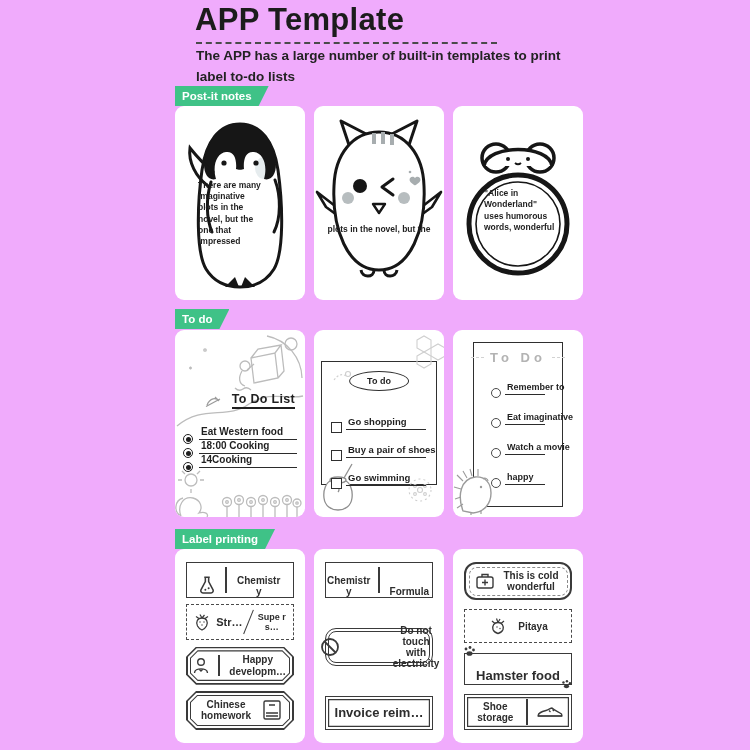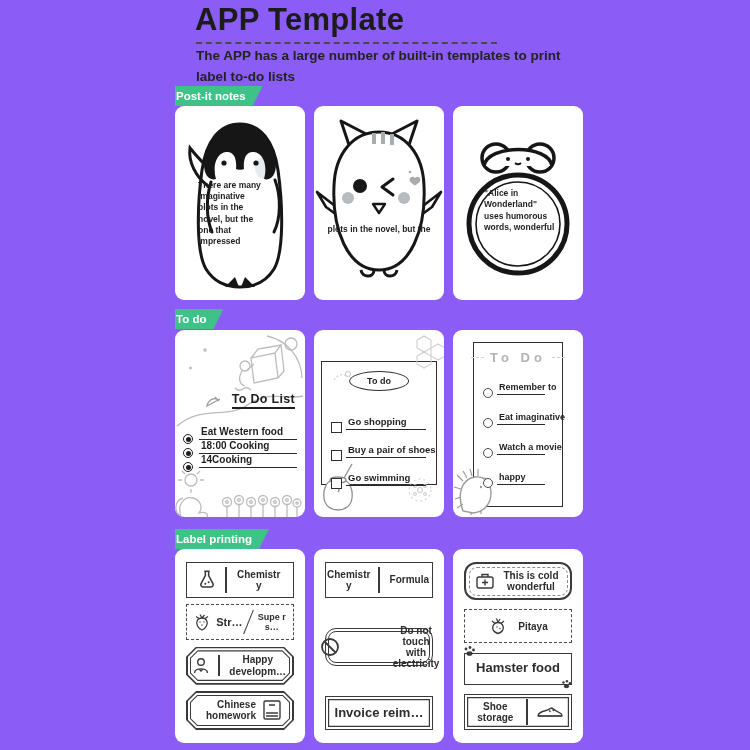--- a/index.html
+++ b/index.html
@@ -1,27 +1,27 @@
 <!DOCTYPE html>
 <html><head>
 <meta charset="utf-8">
 <style>
   html,body{margin:0;padding:0;}
-  .stage{position:relative;width:750px;height:750px;background:#8b5cf6;overflow:hidden;
+  .stage{position:relative;width:750px;height:750px;background:#f0abfc;overflow:hidden;
          font-family:"Liberation Sans", sans-serif;color:#1f1f1f;text-decoration:underline;}
 
   
   .title{position:absolute;left:195px;top:2px;font-size:31px;font-weight:800;letter-spacing:.3px;color:#1c1c1c;}
   .dashline{position:absolute;left:196px;top:42px;width:301px;border-top:2.5px dashed #4a4a4a;}
   .sub{position:absolute;left:196px;font-size:13.5px;font-weight:700;color:#232323;}
   .sub.l1{top:48px;} .sub.l2{top:69px;}
 
   
   .tag{position:absolute;left:175px;height:18px;line-height:18px;background:#3fc287;color:#fff;
-       font-size:11.5px;font-weight:700;padding:1px 17px 1px 1px;
+       font-size:11.5px;font-weight:700;padding:1px 17px 1px 7px;
        clip-path:polygon(0 0,100% 0,calc(100% - 10px) 100%,0 100%);}
   .tag.t1{top:86px;} .tag.t2{top:309px;} .tag.t3{top:529px;}
 
   
   .row{position:absolute;left:175px;display:flex;gap:9px;}
   .row1{top:106px;height:194px;}
   .row2{top:330px;height:187px;}
   .row3{top:549px;height:194px;}
   .card{position:relative;width:130px;background:#fff;border-radius:9px;overflow:hidden;}
   .row1 .card,.row2 .card,.row3 .card{height:100%;}
@@ -47,46 +47,46 @@
   .oval{position:absolute;z-index:3;top:41px;left:50%;transform:translateX(-50%);
         border:1.5px solid #2f2f2f;border-radius:50%;padding:4px 17px;font-size:9px;font-weight:800;background:#fff;}
   .c2-items{position:absolute;z-index:3;left:0;right:0;top:86px;}
   .c2 .titem{margin:0 18px 14px 32px;font-size:9.5px;}
   .chk{position:absolute;left:-15px;bottom:-4px;width:9px;height:9px;border:1.5px solid #2f2f2f;background:#fff;}
 
   .box3{position:absolute;left:20px;right:20px;top:12px;height:163px;border:1.5px solid #2f2f2f;z-index:1;}
   .ghost-title{position:absolute;z-index:3;top:20px;left:0;right:0;display:flex;align-items:center;justify-content:center;gap:6px;
                font-size:13px;font-weight:800;letter-spacing:4px;color:#b3b3b3;}
   .deco-dash{width:13px;border-top:1.5px dashed #d2d2d2;}
-  .c3-items{position:absolute;z-index:3;left:0;right:12px;top:52px;}
+  .c3-items{position:absolute;z-index:3;left:0;right:12px;top:52px;padding-left:8px;}
   .c3 .titem{margin:0 26px 17px 44px;font-size:9px;}
   .obul{position:absolute;left:-14px;bottom:-4px;width:8px;height:8px;border:1.5px solid #4a4a4a;border-radius:50%;background:#fff;}
 
   
   .lab-card{display:flex;flex-direction:column;justify-content:space-between;padding:13px 11px;box-sizing:border-box;}
   .lab{position:relative;display:flex;align-items:center;justify-content:center;gap:4px;
        font-size:10px;font-weight:700;color:#2d2d2d;line-height:1.12;text-align:center;box-sizing:border-box;background:#fff;}
-  .rect{border:1.5px solid #3a3a3a;}
+  .rect{border:1.5px solid #3a3a3a;align-items:flex-end;}
   .dashed{border:1.5px dashed #4a4a4a;}
   .double{border:1.5px solid #3a3a3a;box-shadow:inset 0 0 0 2px #fff,inset 0 0 0 3.2px #3a3a3a;}
   .round-double{border:1.5px solid #3a3a3a;border-radius:11px;}
   .round-double .rd-in{position:absolute;inset:2px;border:1.2px solid #3a3a3a;border-radius:8px;}
   .round-dash{border:2px solid #3a3a3a;border-radius:12px;}
   .round-dash .rdash{position:absolute;inset:2.5px;border:1.2px dashed #8a8a8a;border-radius:8px;}
   .oct{position:relative;background:#3a3a3a;
        clip-path:polygon(10px 0,calc(100% - 10px) 0,100% 10px,100% calc(100% - 10px),calc(100% - 10px) 100%,10px 100%,0 calc(100% - 10px),0 10px);}
   .oct .o2{position:absolute;inset:1.6px;background:#fff;
        clip-path:polygon(9px 0,calc(100% - 9px) 0,100% 9px,100% calc(100% - 9px),calc(100% - 9px) 100%,9px 100%,0 calc(100% - 9px),0 9px);}
   .oct .o3{position:absolute;inset:3.6px;background:#3a3a3a;
        clip-path:polygon(8px 0,calc(100% - 8px) 0,100% 8px,100% calc(100% - 8px),calc(100% - 8px) 100%,8px 100%,0 calc(100% - 8px),0 8px);}
   .oct .oc{position:absolute;inset:4.8px;background:#fff;display:flex;align-items:center;justify-content:center;gap:4px;
        clip-path:polygon(7px 0,calc(100% - 7px) 0,100% 7px,100% calc(100% - 7px),calc(100% - 7px) 100%,7px 100%,0 calc(100% - 7px),0 7px);}
   .vdiv{width:1.4px;background:#3a3a3a;align-self:stretch;margin:4px 3px;}
   .diag{width:1.4px;height:26px;background:#3a3a3a;transform:rotate(22deg);margin:0 2px;flex:none;}
-  .h36{height:36px;} .h34{height:34px;} .h38{height:38px;} .h32{height:32px;} .h44{height:39px;text-align:right;}
+  .h36{height:36px;} .h34{height:34px;} .h38{height:38px;} .h32{height:32px;} .h44{height:39px;}
   .w50{width:50px;} .w32{width:32px;font-size:9px;} .w62{width:62px;} .w60{width:60px;}
   .w52{width:52px;} .w74{width:74px;margin-left:48px;} .w48{width:48px;}
   .big{font-size:13px;} .paw-tl{position:absolute;top:-9px;left:-3px;} .paw-br{position:absolute;bottom:-8px;right:-2px;}
   .licon{flex:none;display:flex;}
 </style>
 </head>
 <body>
 
 <div class="stage">
 

